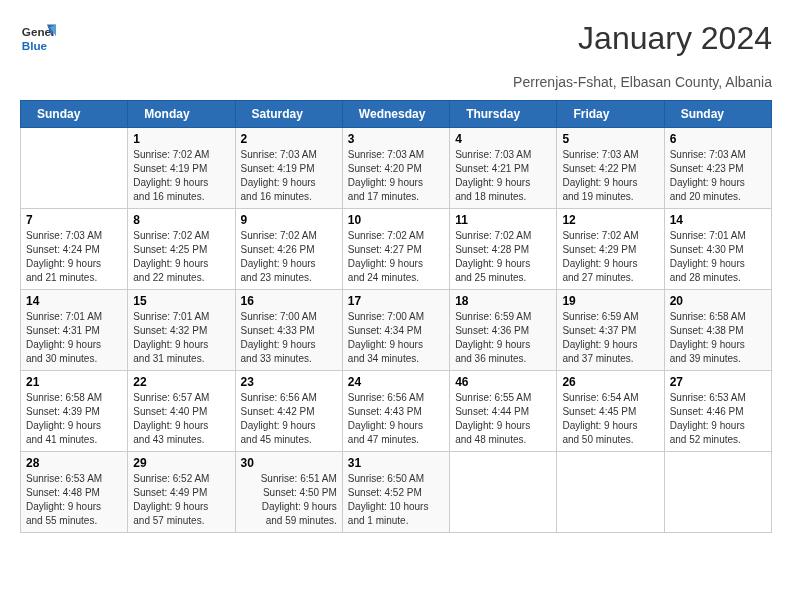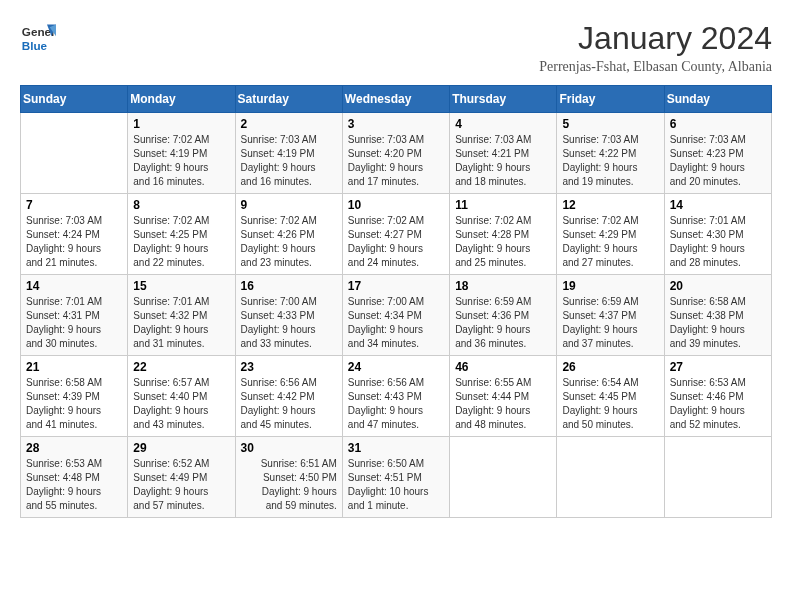--- a/index.html
+++ b/index.html
@@ -29,34 +29,33 @@
       text-align: right;
     }
     .month-title {
       font-size: 32px;
       font-weight: normal;
       color: #333;
     }
     .subtitle {
       font-size: 14px;
       color: #555;
-      margin-top: 2px;
-      font-family: Liberation Serif, serif;
+      margin-top: 17px;
     }
     table {
       width: 100%;
       border-collapse: collapse;
       font-size: 11px;
     }
     thead tr {
       background-color: #2a6db5;
       color: #fff;
     }
     thead th {
-      padding: 6px 2px;
+      padding: 6px 16px;
       text-align: left;
       font-weight: bold;
       font-size: 12px;
       border: 1px solid #1a5da5;
     }
     tbody tr {
       vertical-align: top;
     }
     tbody td {
       border: 1px solid #ccc;
@@ -333,21 +332,21 @@
         <td>
           <span class="day-number">30</span>
           <div class="day-info" style="white-space: pre-line; text-align: right;">Sunrise: 6:51 AM
 Sunset: 4:50 PM
 Daylight: 9 hours
 and 59 minutes.</div>
         </td>
         <td>
           <span class="day-number">31</span>
           <div class="day-info" style="white-space: pre-line;">Sunrise: 6:50 AM
-Sunset: 4:51 PM
+Sunset: 4:52 PM
 Daylight: 10 hours
 and 1 minute.</div>
         </td>
         <td class="empty-cell"></td>
         <td class="empty-cell"></td>
         <td class="empty-cell"></td>
       </tr>
     </tbody>
 </table>
 

